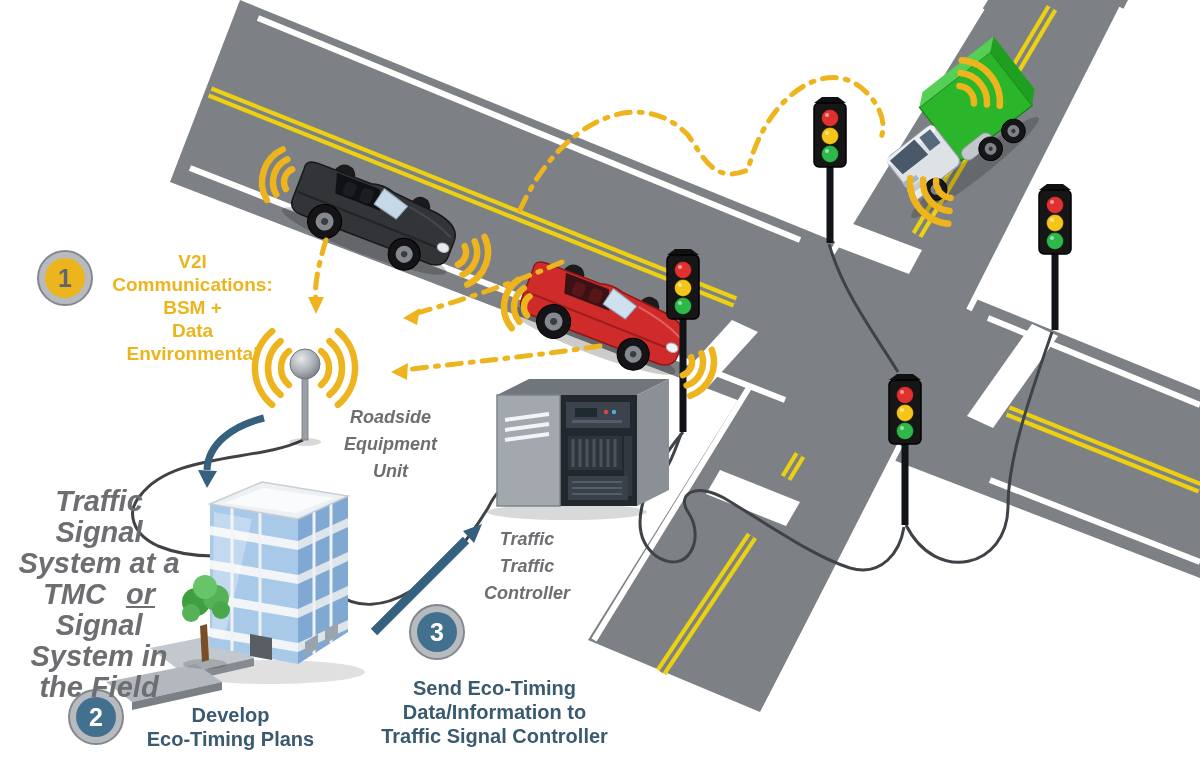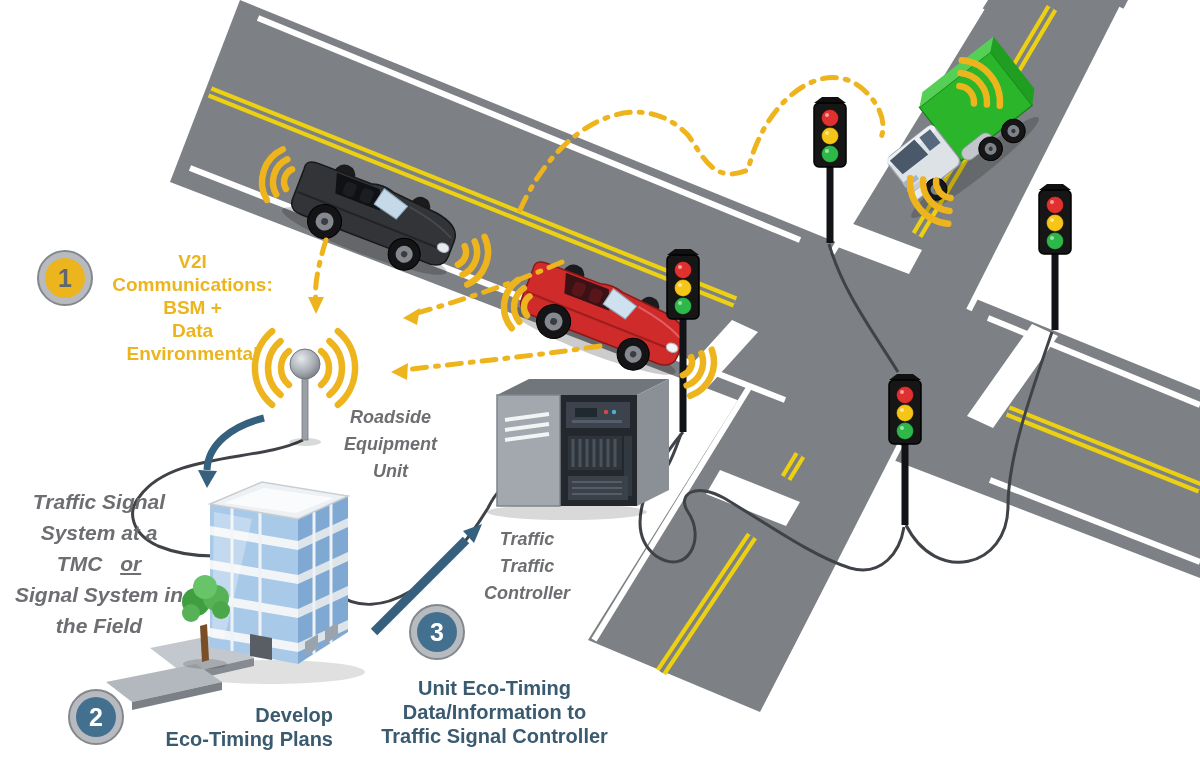--- a/index.html
+++ b/index.html
@@ -3,21 +3,21 @@
 <meta charset="utf-8">
 <style>
   html,body{margin:0;padding:0;background:#ffffff;}
   #stage{position:relative;width:1200px;height:764px;background:#ffffff;overflow:hidden;
          font-family:"Liberation Sans", sans-serif;}
   #scene{position:absolute;left:0;top:0;}
   .lbl{position:absolute;text-align:center;font-weight:bold;pointer-events:none;}
   .ln{display:block;}
   .yellow-lbl{color:#ecb51e;font-size:19px;line-height:23px;}
   .gray-lbl{color:#6d6e71;font-style:italic;font-size:18px;line-height:27px;}
-  .gray-lbl-big{color:#6d6e71;font-style:italic;font-size:21px;line-height:31px;}
+  .gray-lbl-big{color:#6d6e71;font-style:italic;font-size:29px;line-height:31px;}
   .slate-lbl{color:#3a5a70;font-size:20px;line-height:24px;}
   .und{text-decoration:underline;margin-left:12px;}
   .badge-num{font-family:"Liberation Sans",sans-serif;font-weight:bold;font-size:25px;}
 </style>
 </head>
 <body>
 
 <div id="stage">
 <svg id="scene" width="1200" height="764" viewBox="0 0 1200 764">
   <defs>
@@ -386,23 +386,23 @@
   <span class="ln">Signal System in</span>
   <span class="ln">the Field</span>
 </div>
 
 <div class="lbl gray-lbl" style="left:462px;top:526px;width:130px;font-style:italic;">
   <span class="ln">Traffic</span>
   <span class="ln">Traffic</span>
   <span class="ln">Controller</span>
 </div>
 
-<div class="lbl slate-lbl" style="left:128px;top:703px;width:205px;text-align:right;">
+<div class="lbl slate-lbl" style="left:128px;top:703px;width:205px;">
   <span class="ln">Develop</span>
   <span class="ln">Eco-Timing Plans</span>
 </div>
 
 <div class="lbl slate-lbl" style="left:362px;top:676px;width:265px;">
-  <span class="ln">Unit Eco-Timing</span>
+  <span class="ln">Send Eco-Timing</span>
   <span class="ln">Data/Information to</span>
   <span class="ln">Traffic Signal Controller</span>
 </div>
 </div>
 
 </body></html>

